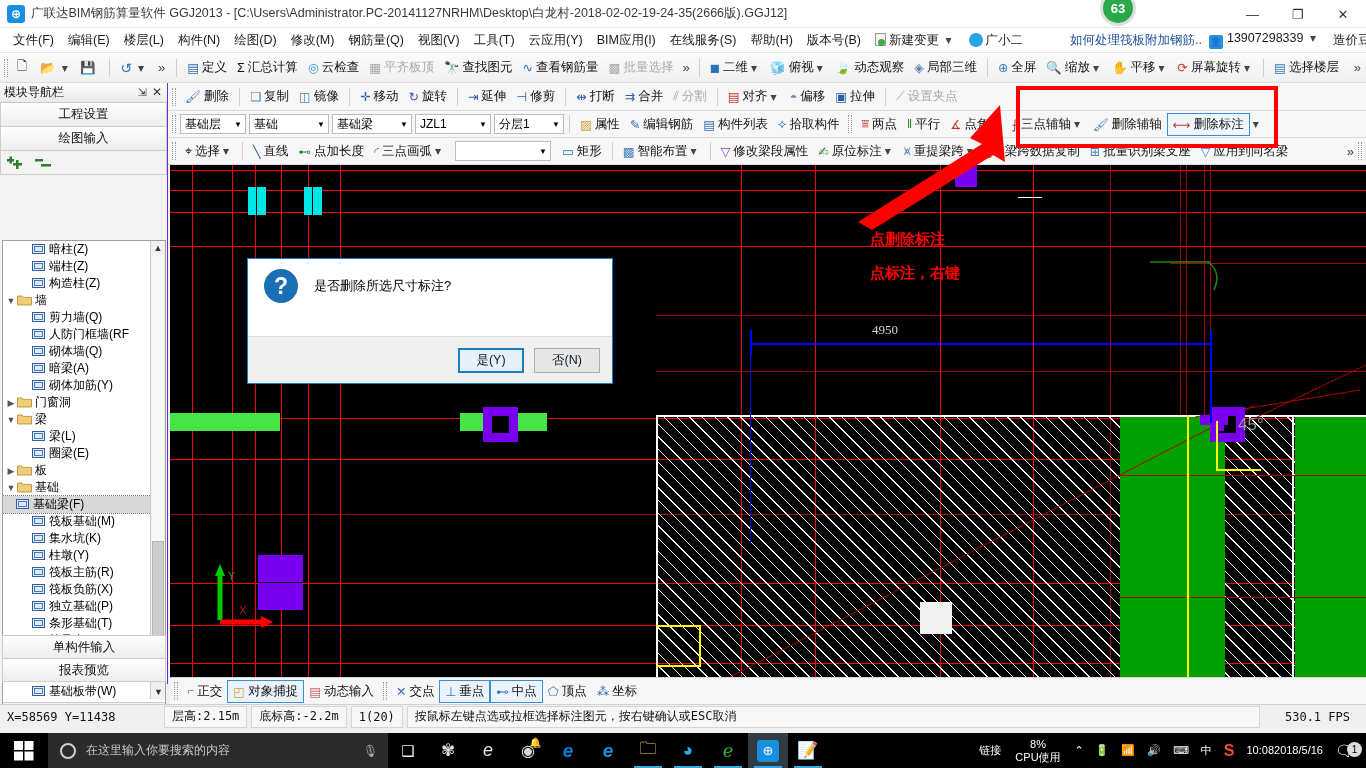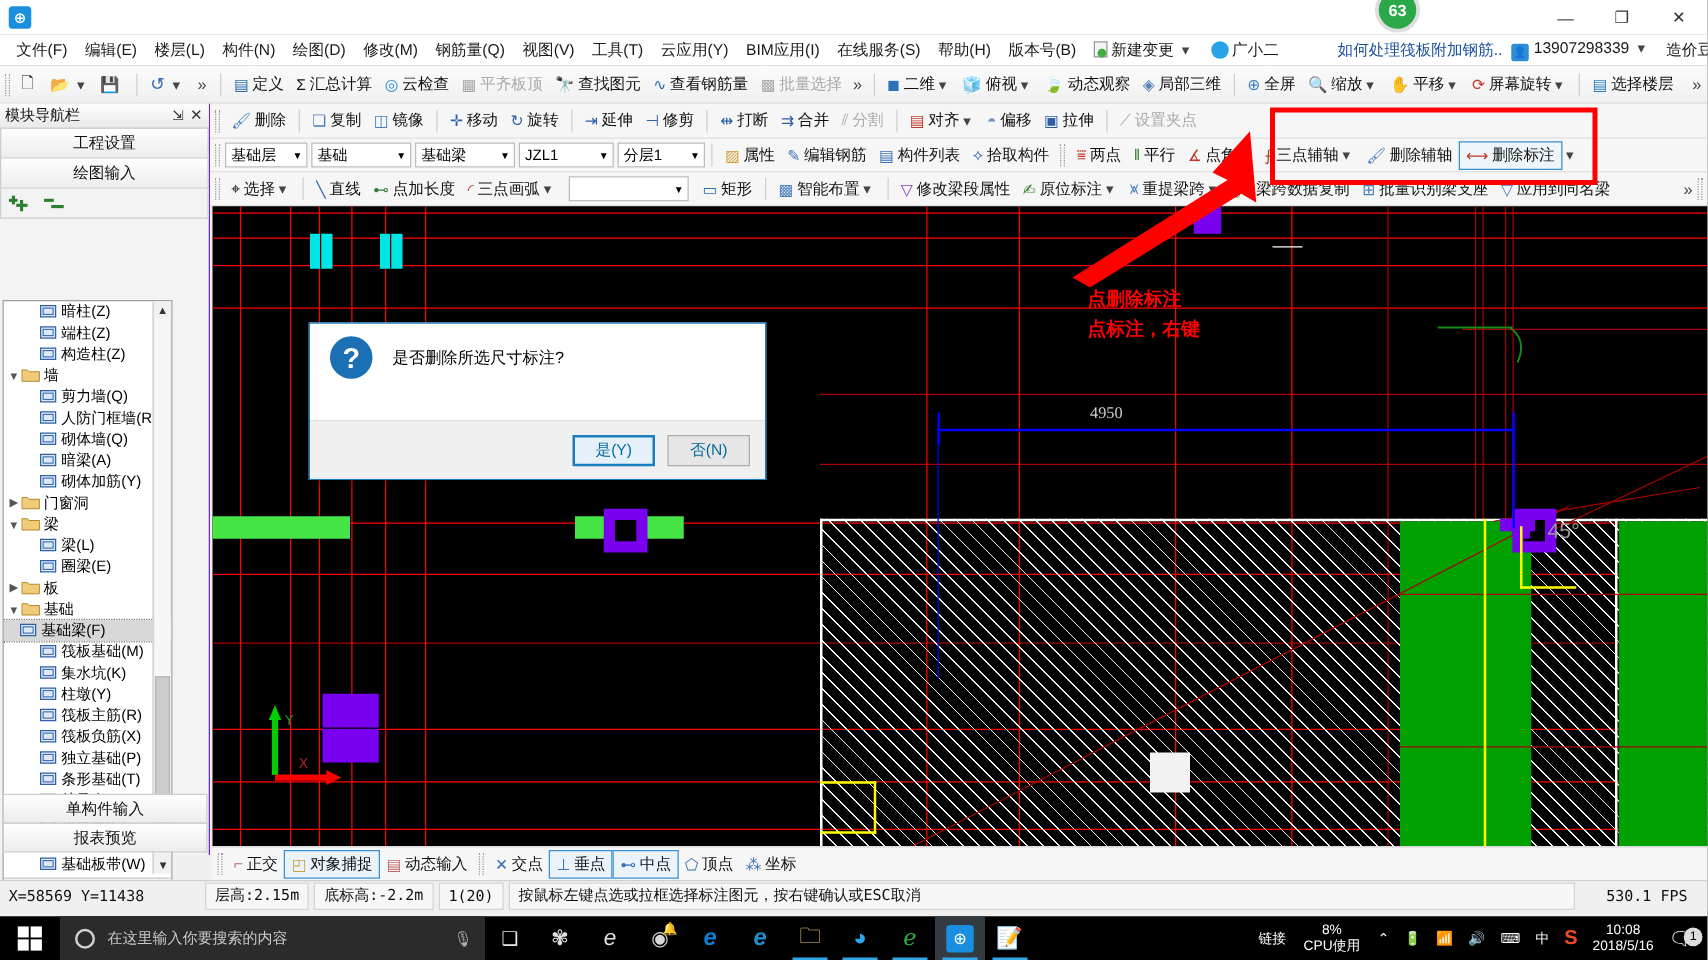--- a/index.html
+++ b/index.html
@@ -66,21 +66,21 @@
   
   .leftpanel { position:absolute; left:0; top:83px; width:168px; height:601px; background:#f3f3f3; border-right:1px solid #6d28d9; }
   .lp-header { height:20px; background:linear-gradient(#fdfdfd,#eaeaea); border-bottom:1px solid #c9c9c9;
     display:flex; align-items:center; font-size:12px; color:#111; padding-left:4px; position:relative;}
   .lp-header .pin { position:absolute; right:20px; top:3px; font-size:11px; color:#333;}
   .lp-header .x { position:absolute; right:5px; top:2px; font-size:12px; color:#333;}
   .lp-btn { height:24px; background:linear-gradient(#fefefe,#ededed); border:1px solid #cdcdcd; border-top:none;
     display:flex;align-items:center;justify-content:center;font-size:12.5px;color:#111;}
   .lp-toolrow{height:24px;background:#f3f3f3;border:1px solid #cdcdcd;border-top:none;display:flex;align-items:center;padding-left:6px;gap:10px;}
   .plusicon,.minusicon{position:relative;width:18px;height:14px;}
-  .tree { position:absolute; left:2px; top:157px; width:136px; height:479px; background:#fff; border:1px solid #a0a0a0; overflow:hidden;}
+  .tree { position:absolute; left:2px; top:157px; width:164px; height:479px; background:#fff; border:1px solid #a0a0a0; overflow:hidden;}
   .tree-inner{position:absolute;left:0;top:0;width:148px;height:458px;overflow:hidden;}
   .tnode{display:flex;align-items:center;height:17px;font-size:12px;color:#000;white-space:nowrap;}
   .tnode .exp{width:12px;text-align:center;color:#555;font-size:9px;flex:none;}
   .tnode .ico{width:15px;height:14px;margin-right:3px;flex:none;display:inline-block;}
   .tnode.sel{background:#d8d8d8;outline:1px dotted #777;}
   .tree-vscroll{position:absolute;right:0;top:0;width:15px;height:458px;background:#f0f0f0;border-left:1px solid #ccc;}
   .tree-hscroll{position:absolute;left:0;bottom:0;width:163px;height:16px;background:#f0f0f0;border-top:1px solid #ccc;}
   .sb-arrow{font-size:9px;color:#333;text-align:center;}
   .sb-thumb{background:#cdcdcd;border:1px solid #b5b5b5;}
   .lp-bottom{position:absolute;left:2px;bottom:2px;width:164px;}
@@ -121,47 +121,48 @@
 
   
   .taskbar{position:absolute;left:0;top:733px;width:1366px;height:35px;background:#000000;display:flex;align-items:center;}
   .start{width:48px;height:35px;display:flex;align-items:center;justify-content:center;}
   .searchbox{width:340px;height:35px;background:#2b2b2b;display:flex;align-items:center;padding-left:12px;color:#c8c8c8;font-size:12px;}
   .tb-ico{width:40px;height:35px;display:flex;align-items:center;justify-content:center;position:relative;}
   .tb-ico.active{background:#333b42;}
   .tb-ico .ubar{position:absolute;bottom:0;left:6px;width:28px;height:2px;background:#31a6e8;}
   .tray{position:absolute;right:0;top:0;height:35px;display:flex;align-items:center;color:#fff;font-size:11px;}
   .traycell{padding:0 6px;display:flex;align-items:center;justify-content:center;}
-  .clock{display:flex;flex-direction:column;align-items:center;justify-content:center;line-height:13px;font-size:11px;padding:0 6px;}
+  .clock{display:flex;align-items:center;justify-content:center;line-height:13px;font-size:11px;padding:0 6px;}
   .cpu{display:flex;flex-direction:column;align-items:center;justify-content:center;line-height:13px;font-size:11px;padding:0 8px;}
 
   
   .dialog{position:absolute;left:247px;top:258px;width:366px;height:126px;background:#fff;border:1px solid #1a7fc1;box-shadow:2px 2px 6px rgba(0,0,0,0.35);}
   .dlg-title{padding:7px 10px 0 10px;font-size:12.5px;color:#000;}
   .dlg-body{display:flex;align-items:center;padding:10px 0 0 16px;}
   .qmark{width:34px;height:34px;border-radius:50%;background:#1a6fb5;color:#fff;font-size:23px;font-weight:bold;
     display:flex;align-items:center;justify-content:center;flex:none;}
   .dlg-msg{margin-left:16px;font-size:13px;color:#000;}
   .dlg-foot{position:absolute;left:0;bottom:0;width:364px;height:47px;background:#f0f0f0;border-top:1px solid #dfdfdf;
     display:flex;align-items:center;justify-content:flex-end;padding-right:12px;gap:10px;}
   .dbtn{width:66px;height:25px;font-size:12.5px;display:flex;align-items:center;justify-content:center;
-    background:#e6e6e6;border:1px solid #adadad;color:#0369a1;}
+    background:#e6e6e6;border:1px solid #adadad;color:#0f172a;}
   .dbtn.primary{background:#e6f0f8;border:2px solid #1a7fc1;}
 
   
   .redrect{position:absolute;left:1016px;top:86px;width:262px;height:62px;border:4px solid #ff0000;}
   .arrow-svg{position:absolute;left:850px;top:100px;width:300px;height:130px;}
 </style>
 </head>
 <body>
 
 <div id="app">
 
   <div class="titlebar">
     <div class="title-icon">⊕</div>
+    <div class="title-text">广联达BIM钢筋算量软件 GGJ2013 - [C:\Users\Administrator.PC-20141127NRHM\Desktop\白龙村-2018-02-02-19-24-35(2666版).GGJ12]</div>
     <div class="badge-63">63</div>
     <div class="win-btns">
       <div class="win-btn">—</div>
       <div class="win-btn">❐</div>
       <div class="win-btn">✕</div>
     </div>
   </div>
 
   <div class="menubar">
     <div class="menu-item">文件(F)</div>
@@ -847,21 +848,21 @@
     <svg style="position:absolute;left:45px;top:395px;width:80px;height:70px;pointer-events:none;">
       <line x1="5" y1="60" x2="5" y2="14" stroke="#00cc00" stroke-width="5"></line>
       <polygon points="5,4 0,16 10,16" fill="#00cc00"></polygon>
       <line x1="5" y1="62" x2="48" y2="62" stroke="#ff0000" stroke-width="5"></line>
       <polygon points="58,62 46,56 46,68" fill="#ff0000"></polygon>
       <text x="13" y="20" fill="#2c8f2c" font-size="11" font-family="DejaVu Sans">Y</text>
       <text x="24" y="54" fill="#aa2222" font-size="11" font-family="DejaVu Sans">X</text>
     </svg>
 
     <div class="anno-red" style="left:700px;top:65px;">点删除标注</div>
-    <div class="anno-red" style="left:700px;top:89px;">点标注，右键</div>
+    <div class="anno-red" style="left:700px;top:99px;">点标注，右键</div>
   </div>
 
   <svg class="arrow-svg" viewBox="0 0 300 130">
     <polygon points="150,5 120,38 132,44 8,122 22,130 143,55 155,62" fill="#ff0000"></polygon>
   </svg>
 
   <div class="redrect"></div>
 
   <div class="dialog">
     <div class="dlg-body">

